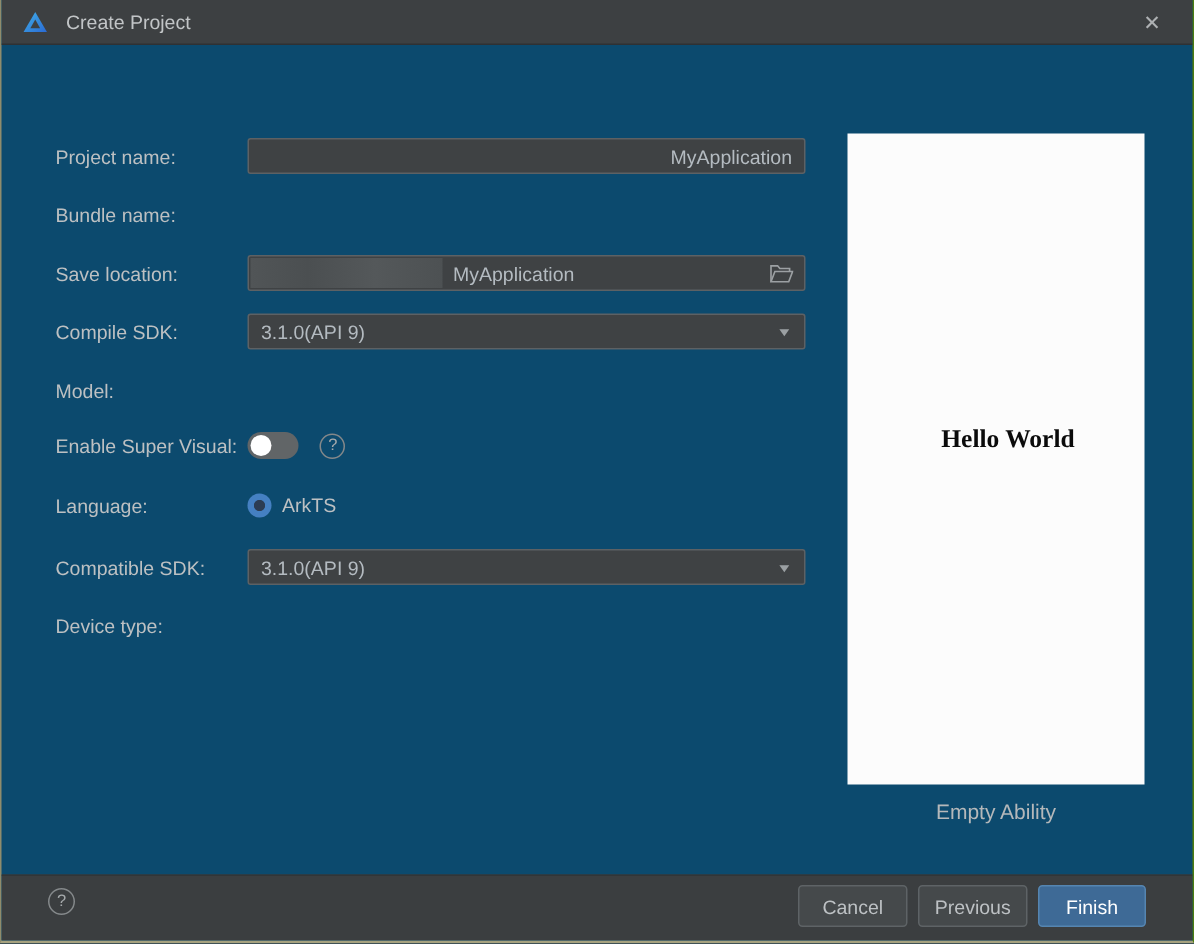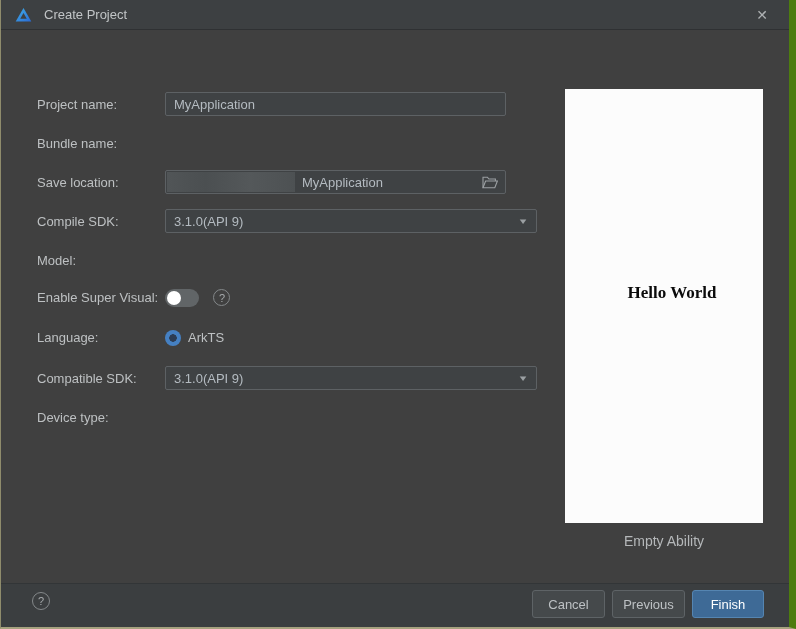--- a/index.html
+++ b/index.html
@@ -1,20 +1,20 @@
 <!DOCTYPE html>
 <html><head>
 <meta charset="utf-8">
 <style>
   * { margin:0; padding:0; box-sizing:border-box; }
   html,body { background:#2b2b2b; }
   .window {
     position:relative; width:796px; height:629px;
-    background:#404040;
-    border-left:1px solid #8f8c6c; border-right:7px solid #4d7c0f;
+    background:#0c4a6e;
+    border-left:1px solid #8f8c6c; border-right:1px solid #4d7c0f;
     border-bottom:2px solid #a6a27f;
     font-family:"Liberation Sans", sans-serif;
     overflow:hidden;
     padding-left:24px;
   }
   
   .titlebar {
     position:absolute; left:0; top:0; right:0; height:30px;
     background:#3d4042; border-bottom:1px solid #2f3133;
     display:flex; align-items:center;
@@ -28,24 +28,24 @@
   }
   
   .heading {
     position:absolute; left:36px; top:50px;
     font-size:16px; font-weight:700; color:#e0e2e4; letter-spacing:0.2px;
   }
   
   .flabel { position:absolute; left:36px; font-size:13px; color:#bdc0c2; }
   .ctrl   { position:absolute; left:164px; width:372px; }
   .tfield {
-    position:absolute; left:164px; width:341px; height:24px;
+    position:absolute; left:164px; width:372px; height:24px;
     background:#3f4244; border:1px solid #5d6164; border-radius:2px;
     color:#b4bbc1; font-size:13px; padding:0 8px;
-    font-family:"Liberation Sans", sans-serif; outline:none;
+    font-family:"Liberation Sans", sans-serif; outline:none;text-align:right;
   }
   .selectbox {
     position:absolute; left:164px; width:372px; height:24px;
     background:#3f4244; border:1px solid #5d6164; border-radius:2px;
     display:flex; align-items:center; padding:0 8px; cursor:pointer;
   }
   .selectbox .sel-value { font-size:13px; color:#b4bbc1; }
   .selectbox .caret {
     position:absolute; right:9px; top:7px; font-size:8px; color:#9ba0a3;
     transform:scaleX(1.4);

